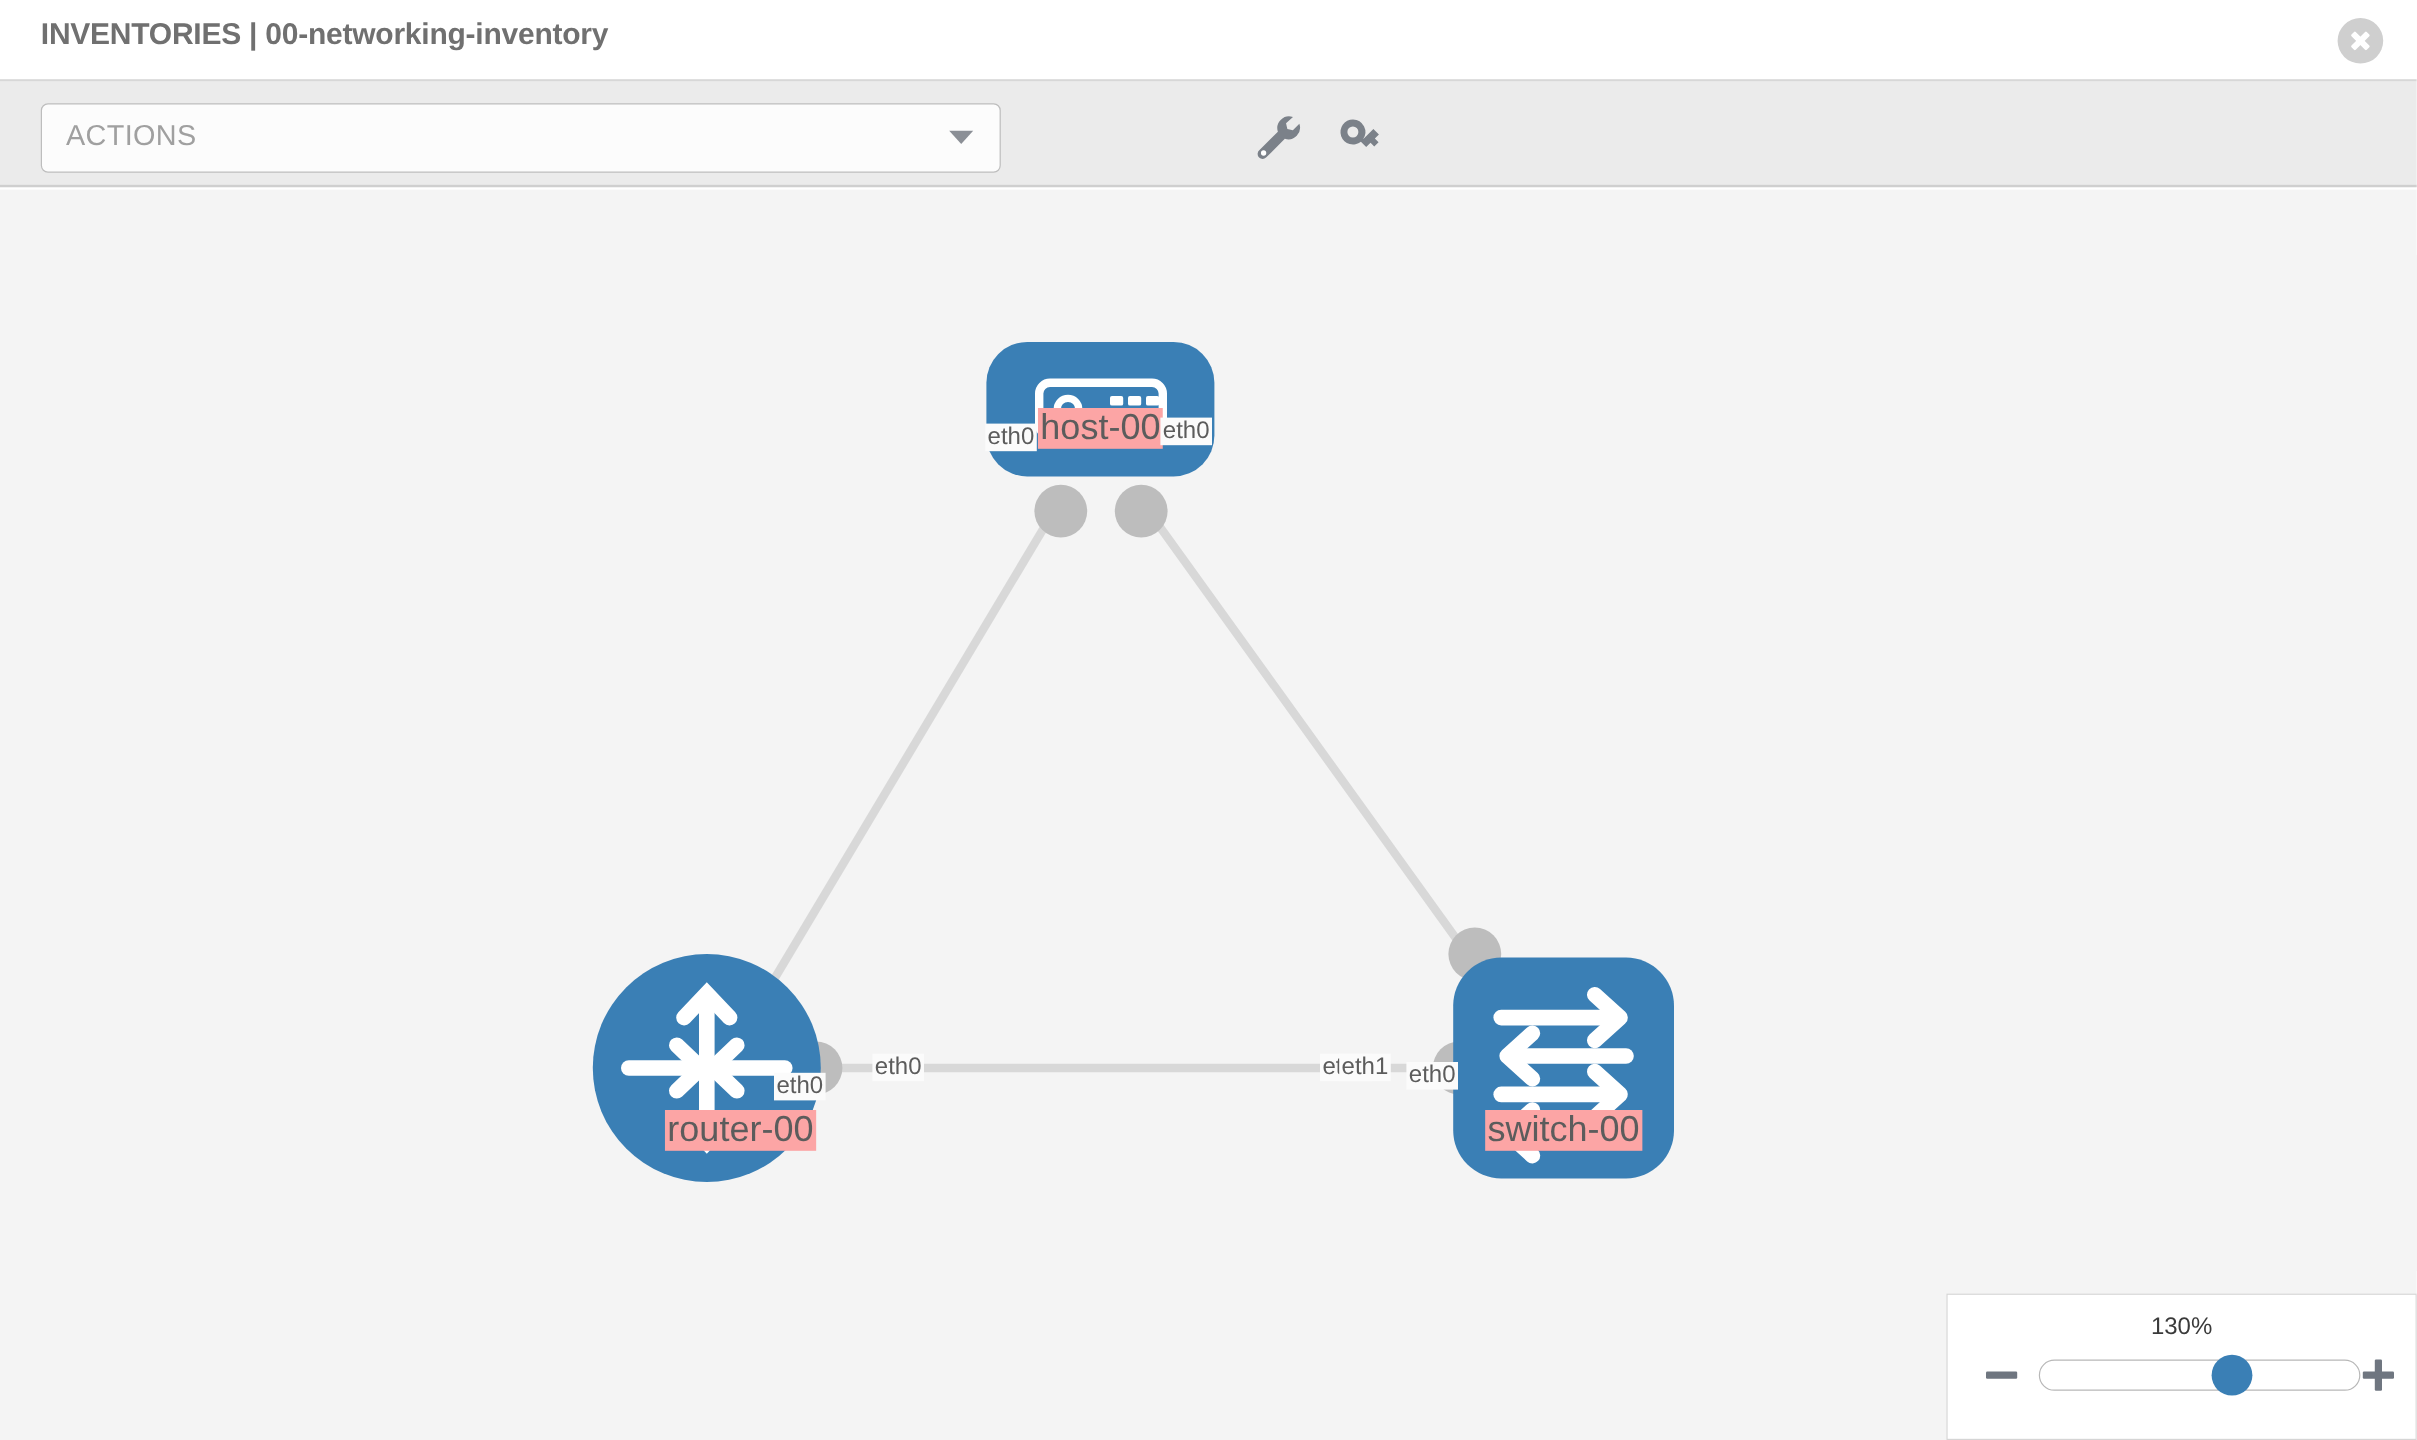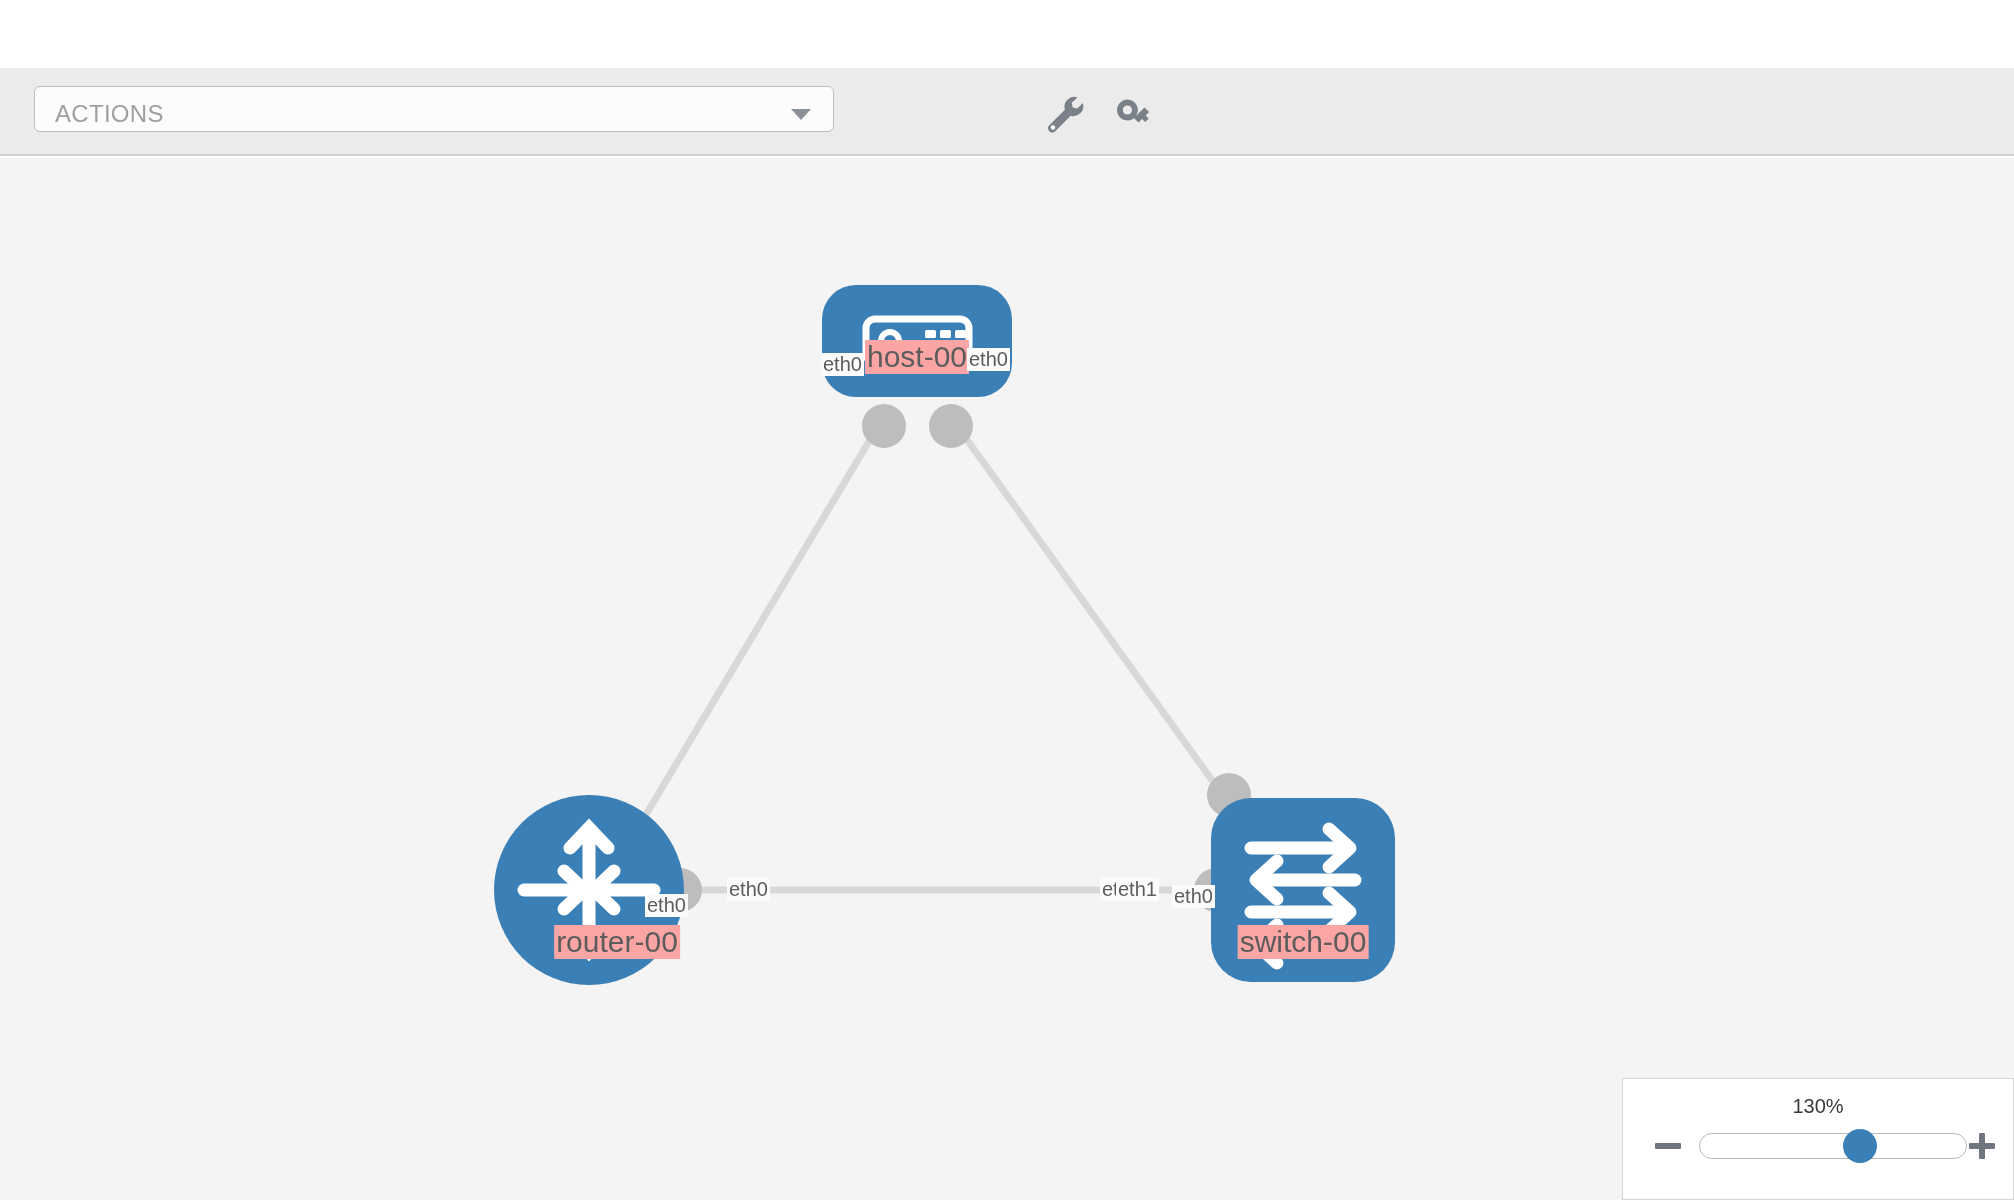--- a/index.html
+++ b/index.html
@@ -52,21 +52,21 @@
 
   
   .toolbar {
     position: absolute; left: 0; top: 68px;
     width: 2014px; height: 88px;
     background: #ebebeb;
     border-bottom: 2px solid #cfcfcf;
   }
   .actions-select {
     position: absolute; left: 34px; top: 86px;
-    width: 800px; height: 46px;
+    width: 800px; height: 58px;
     background: #fcfcfc;
     border: 1px solid #bdbdbd;
     border-radius: 6px;
   }
   .actions-select .label {
     position: absolute; left: 20px; top: 13px;
     font-size: 24px;
     color: #a0a0a0;
     letter-spacing: 0.3px;
   }
@@ -175,20 +175,24 @@
     border-radius: 50%;
     background: #3a7fb5;
     cursor: grab;
   }
 </style>
 </head>
 <body>
 
 <div id="app">
 
+  <div class="header">
+    <div class="page-title">INVENTORIES | 00-networking-inventory</div>
+    <div class="close-btn"></div>
+  </div>
 
   <div class="toolbar"></div>
 
   <div class="actions-select">
     <span class="label">ACTIONS</span>
     <span class="caret"></span>
   </div>
 
   <div class="tool-icon" id="wrench-btn">
     <svg width="54" height="54" viewBox="0 0 54 54" aria-hidden="true">

